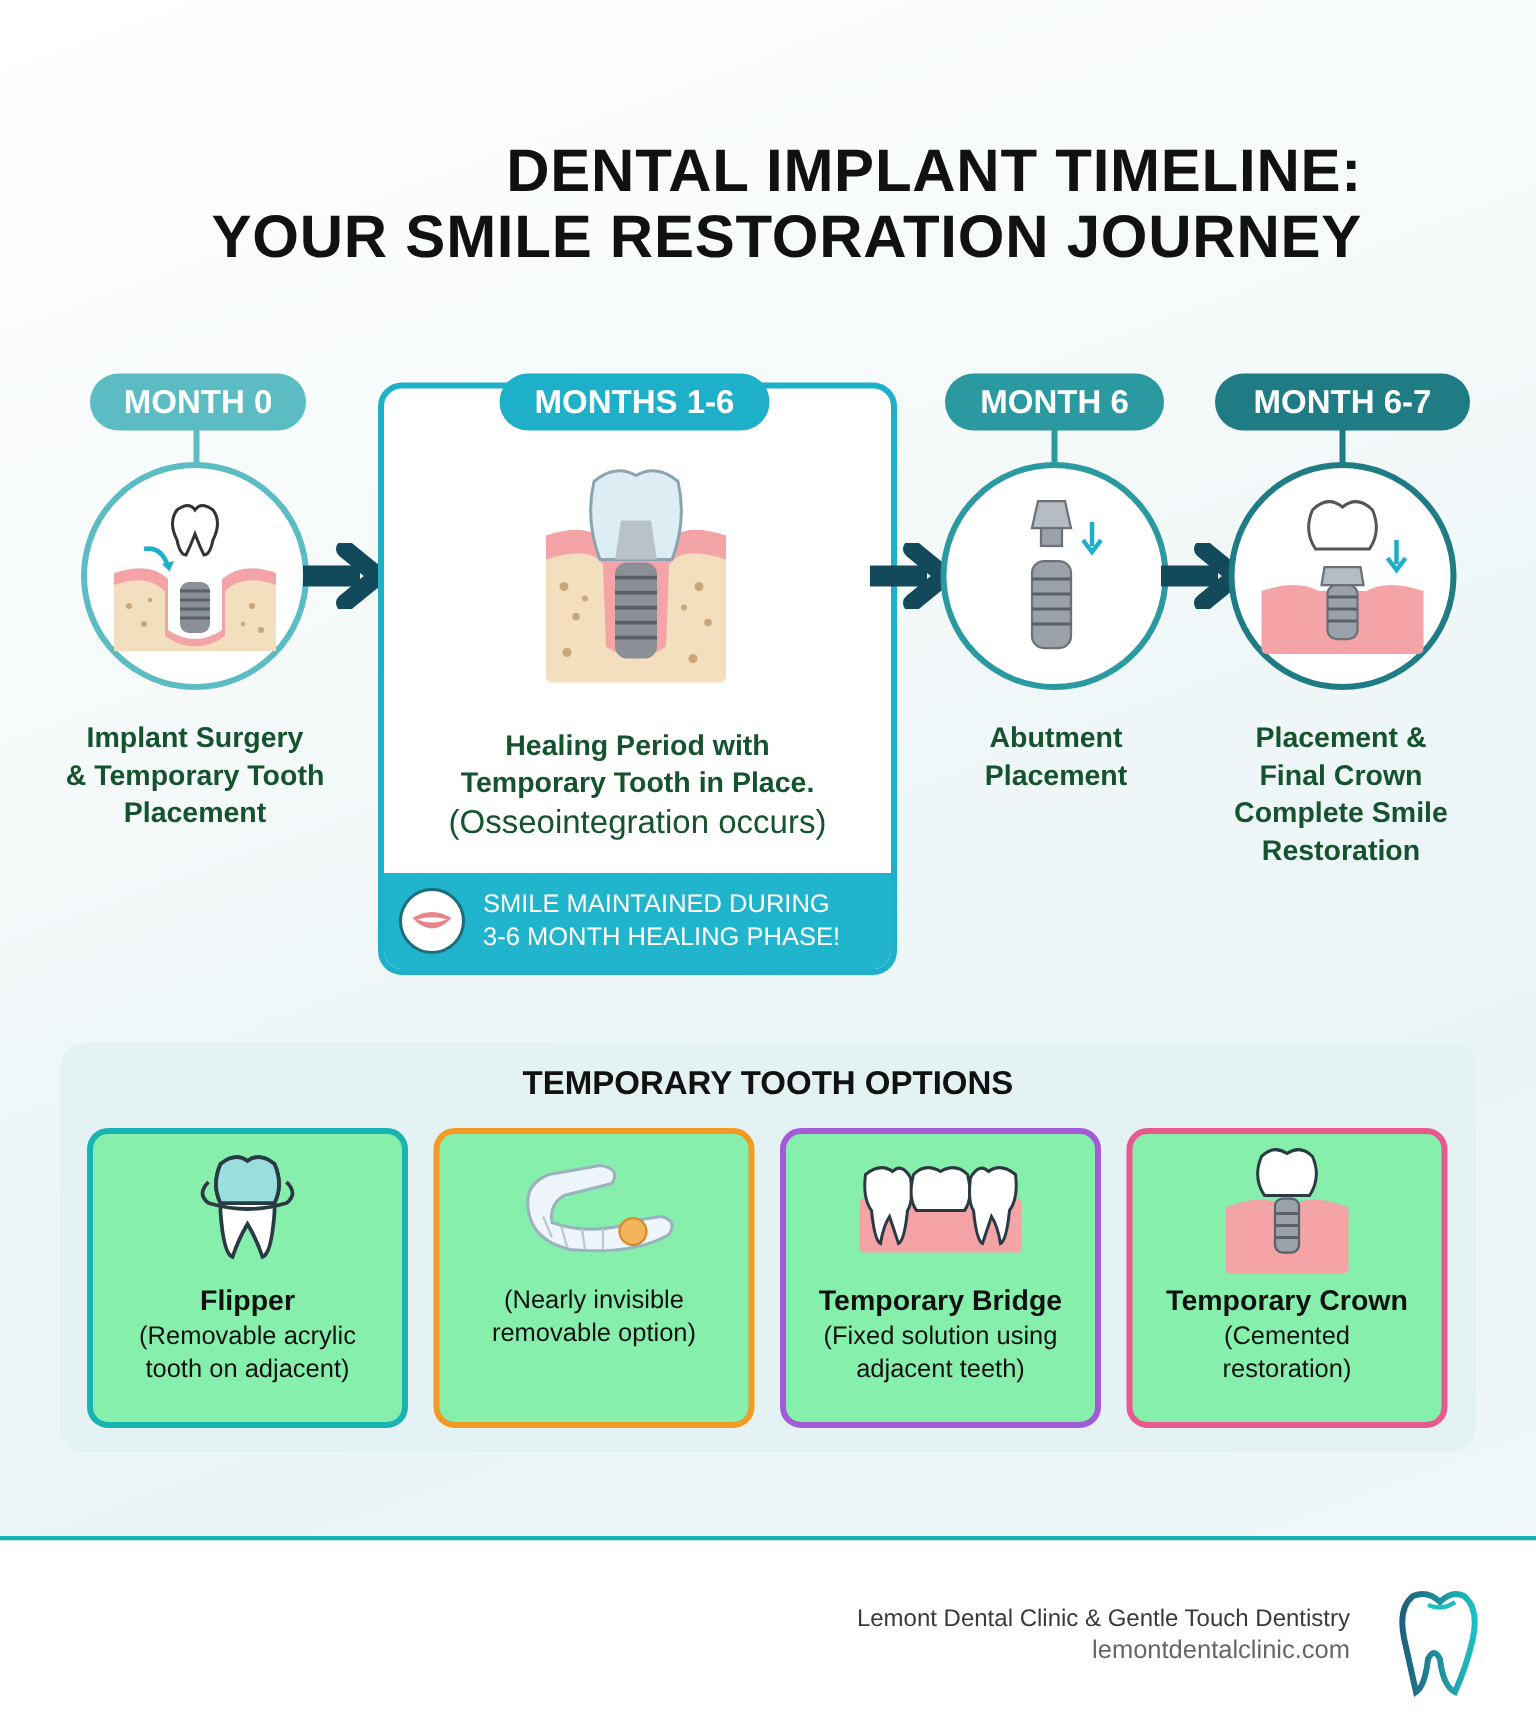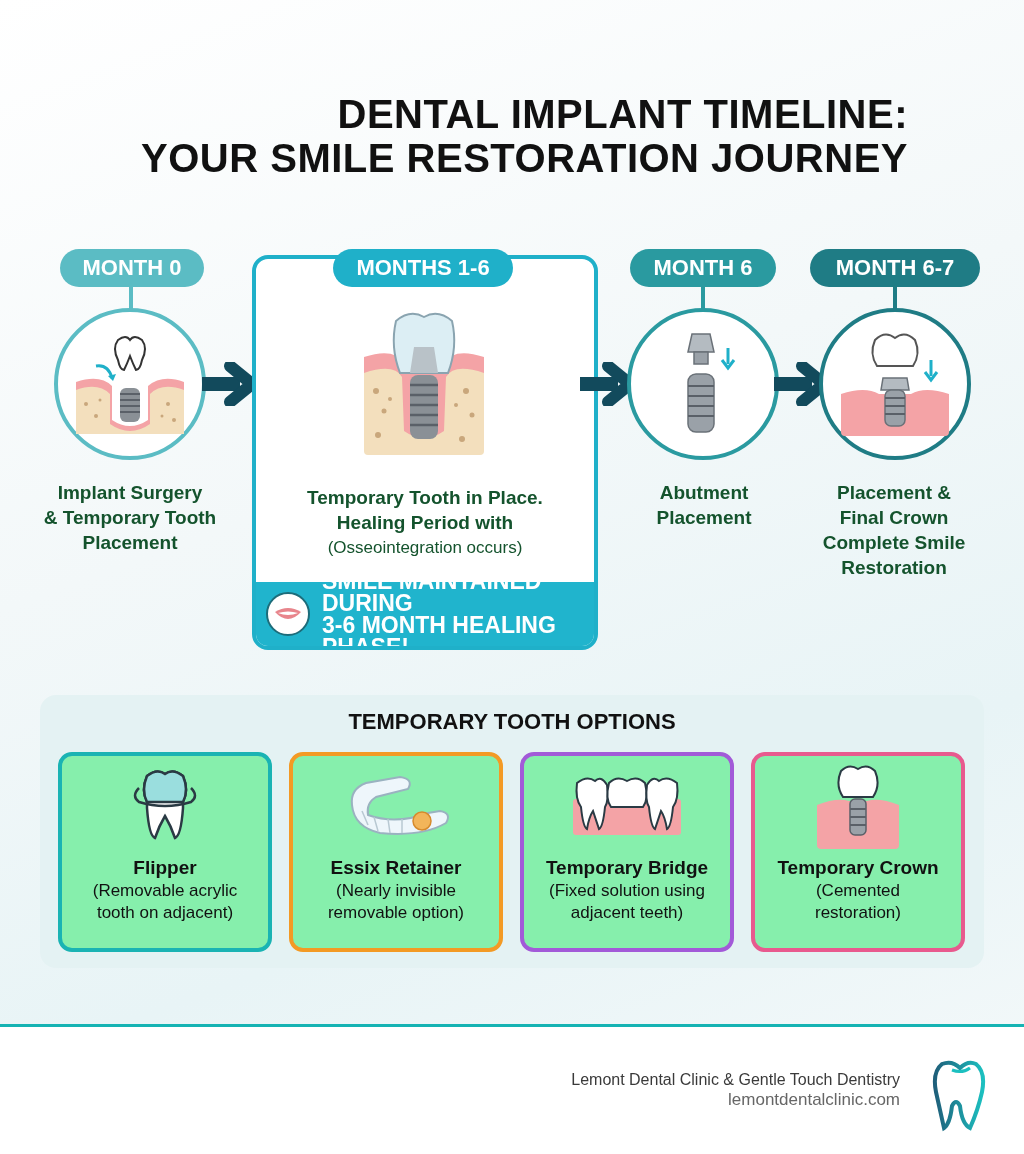--- a/index.html
+++ b/index.html
@@ -3,25 +3,25 @@
 <meta charset="utf-8">
 <style>
   * { box-sizing: border-box; margin: 0; padding: 0; }
   body { width: 1024px; height: 1154px; font-family: "DejaVu Sans", sans-serif; background: linear-gradient(160deg, #ffffff 0%, #f3f8f9 40%, #e8f4f6 70%, #f5f9fa 100%); position: relative; overflow: hidden; color: #111; }
   .title { position: absolute; top: 92px; left: 0; width: 908px; text-align: right; font-family: "Liberation Sans", sans-serif; font-weight: 900; font-size: 40px; line-height: 44px; letter-spacing: 0.5px; color: #111; }
   .pill { position: absolute; height: 38px; border-radius: 19px; color: #fff; font-family: "Liberation Sans", sans-serif; font-weight: 700; font-size: 22px; line-height: 38px; text-align: center; margin-top: 11px; }
   .stem { position: absolute; width: 4px; }
   .circle { position: absolute; width: 152px; height: 152px; border-radius: 50%; background: #fff; border: 4px solid; display: flex; align-items: center; justify-content: center; }
   .arrow { position: absolute; }
   .label { position: absolute; text-align: center; font-family: "Liberation Sans", sans-serif; font-weight: 700; font-size: 19px; line-height: 25px; color: #14532d; }
-  .label .sub { font-weight: 400; font-size: 17px; }
+  .label .sub { font-weight: 400; font-size: 22px; }
   .healbox { position: absolute; left: 252px; top: 255px; width: 346px; height: 395px; border: 4px solid #1fb0c9; border-radius: 16px; background: #fff; overflow: hidden; }
   .banner { position: absolute; left: 0; bottom: 0; width: 100%; height: 64px; background: #20b4cd; display: flex; align-items: center; padding-left: 10px; }
   .banner-icon { width: 44px; height: 44px; border-radius: 50%; background: #fff; border: 2px solid #1d6c7a; display: flex; align-items: center; justify-content: center; flex: none; }
-  .banner-text { color: #fff; font-family: "Liberation Sans", sans-serif; font-weight: 700; font-size: 23px; line-height: 22px; margin-left: 12px; }
+  .banner-text { color: #fff; font-family: "Liberation Sans", sans-serif; font-weight: 400; font-size: 17px; line-height: 22px; margin-left: 12px; }
   .options { position: absolute; left: 40px; top: 695px; width: 944px; height: 273px; background: #e4f2f3; border-radius: 16px; }
   .options-title { position: absolute; top: 14px; width: 100%; text-align: center; font-family: "Liberation Sans", sans-serif; font-weight: 700; font-size: 22px; color: #111; }
   .card { position: absolute; top: 57px; width: 214px; height: 200px; background: #86efac; border: 4px solid; border-radius: 14px; text-align: center; }
   .card-icon { height: 100px; display: flex; align-items: center; justify-content: center; }
   .card-name { font-family: "Liberation Sans", sans-serif; font-weight: 700; font-size: 19px; line-height: 24px; }
   .card-desc { font-family: "Liberation Sans", sans-serif; font-size: 17px; line-height: 22px; }
   .footer-line { position: absolute; left: 0; top: 1024px; width: 1024px; height: 3px; background: #15b3b3; }
   .footer-bg { position: absolute; left: 0; top: 1027px; width: 1024px; height: 127px; background: #fff; }
   .footer-name { position: absolute; right: 124px; top: 1071px; font-family: "Liberation Sans", sans-serif; font-weight: 400; font-size: 16px; color: #3a3a3a; }
   .footer-url { position: absolute; right: 124px; top: 1090px; font-family: "Liberation Sans", sans-serif; font-size: 17px; color: #666; text-align: right; }
@@ -90,22 +90,22 @@
         <line x1="56" y1="78" x2="84" y2="78"></line>
         <line x1="56" y1="88" x2="84" y2="88"></line>
         <line x1="56" y1="98" x2="84" y2="98"></line>
         <line x1="56" y1="108" x2="84" y2="108"></line>
         <line x1="56" y1="118" x2="84" y2="118"></line>
       </g>
     <path d="M42 14 Q56 2 70 10 Q84 2 98 14 Q104 40 94 66 L46 66 Q36 40 42 14 Z" fill="#dceef4" stroke="#8aa4b0" stroke-width="2"></path>
     <path d="M60 40 L80 40 L84 66 L56 66 Z" fill="#b9c2c8"></path>
   </svg>
   <div class="label" style="left:0;top:226px;width:338px;">
+    <div>Healing Period with</div>
     <div>Temporary Tooth in Place.</div>
-    <div>Healing Period with</div>
     <div class="sub">(Osseointegration occurs)</div>
   </div>
   <div class="banner">
     <div class="banner-icon">
       <svg width="30" height="20" viewBox="0 0 30 20">
           <path d="M2 8 Q15 0 28 8 Q15 22 2 8 Z" fill="#e8858c"></path>
           <path d="M5 9 Q15 6 25 9 Q15 13 5 9 Z" fill="#fff"></path>
         </svg>
     </div>
     <div class="banner-text">
@@ -193,21 +193,20 @@
         <path d="M16 34 Q14 18 30 12 L64 6 Q78 8 72 18 L40 26 Q30 32 32 44 Q60 54 92 42 L104 40 Q116 42 110 52 Q86 66 44 62 Q18 56 16 34 Z" fill="#eef6fb" stroke="#9ab2c0" stroke-width="2"></path>
         <g stroke="#b8c8d2" stroke-width="1.5">
             <line x1="26" y1="40" x2="32" y2="54"></line>
             <line x1="38" y1="46" x2="42" y2="60"></line>
             <line x1="52" y1="48" x2="54" y2="62"></line>
             <line x1="66" y1="48" x2="66" y2="62"></line>
           </g>
         <circle cx="86" cy="50" r="9" fill="#f2b55a" stroke="#d68a2c" stroke-width="1.5"></circle>
       </svg>
     </div>
-    <div class="card-name">Essix Retainer</div>
     <div class="card-desc">(Nearly invisible</div>
     <div class="card-desc">removable option)</div>
   </div>
 
   <div class="card" style="left:480px;border-color:#a25ad8;">
     <div class="card-icon">
       <svg width="120" height="70" viewBox="0 0 120 70">
         <rect x="6" y="28" width="108" height="36" rx="3" fill="#f4a3a6"></rect>
         <path d="M10 12 Q20 4 28 10 Q34 4 40 14 Q42 30 38 36 Q36 56 32 58 Q28 46 26 40 Q22 46 20 58 Q16 56 14 36 Q8 28 10 12 Z" fill="#fff" stroke="#2a3a44" stroke-width="2"></path>
         <path d="M42 12 Q50 4 60 10 Q70 4 78 12 Q82 28 76 36 L44 36 Q38 28 42 12 Z" fill="#fff" stroke="#2a3a44" stroke-width="2"></path>

